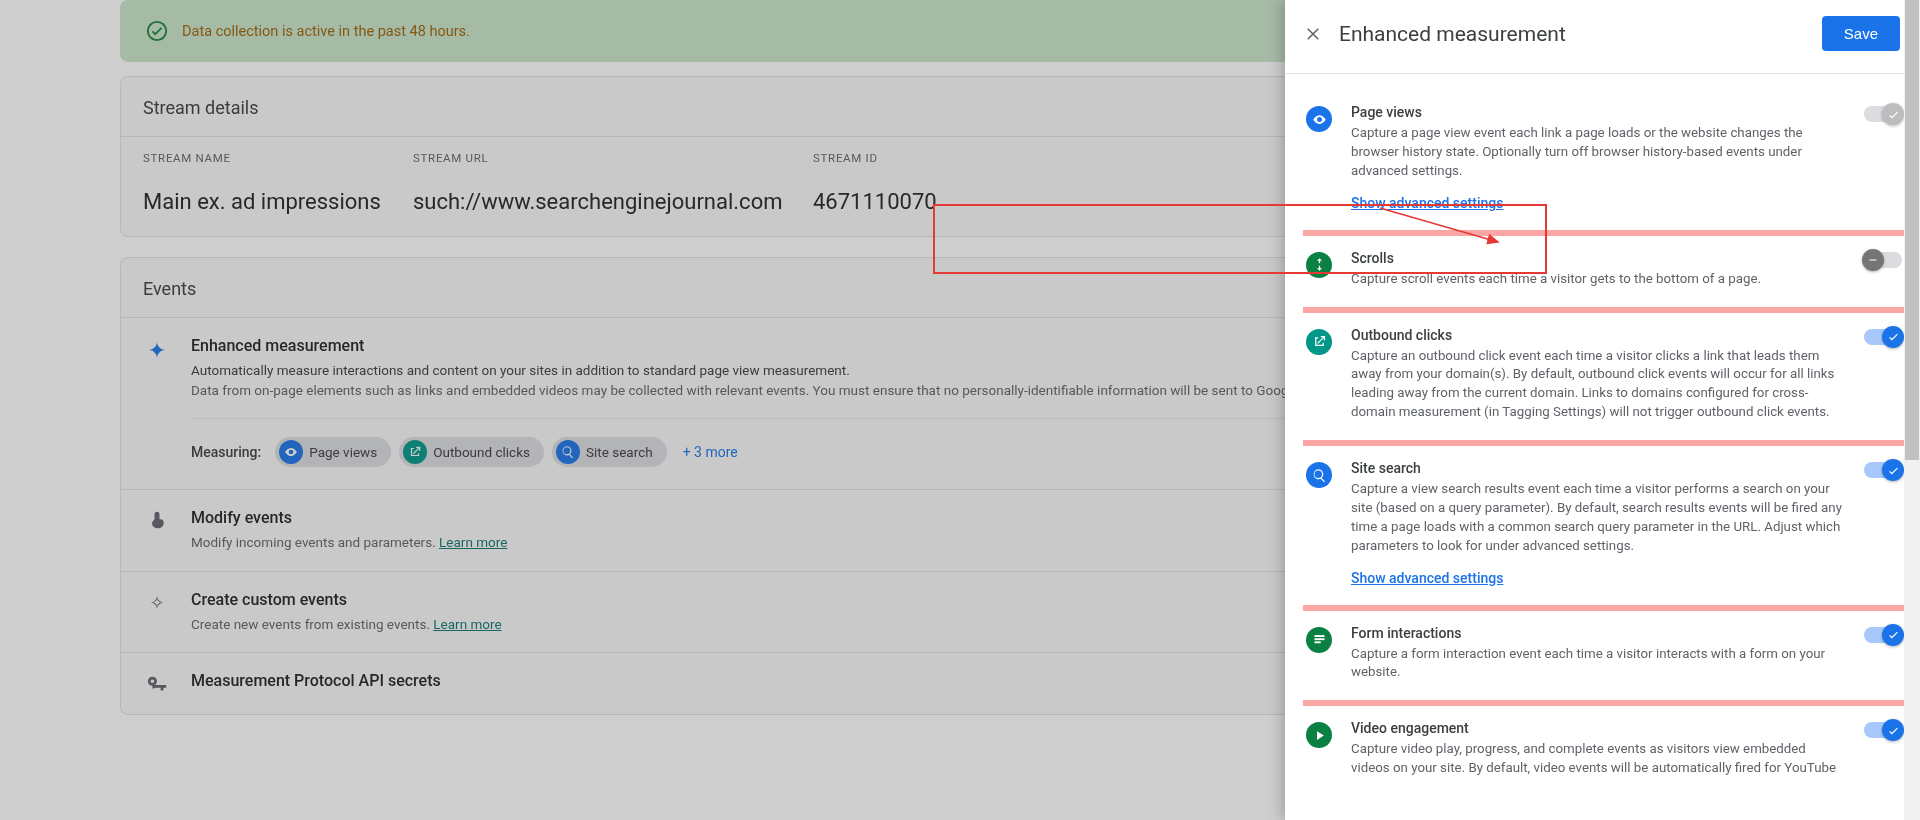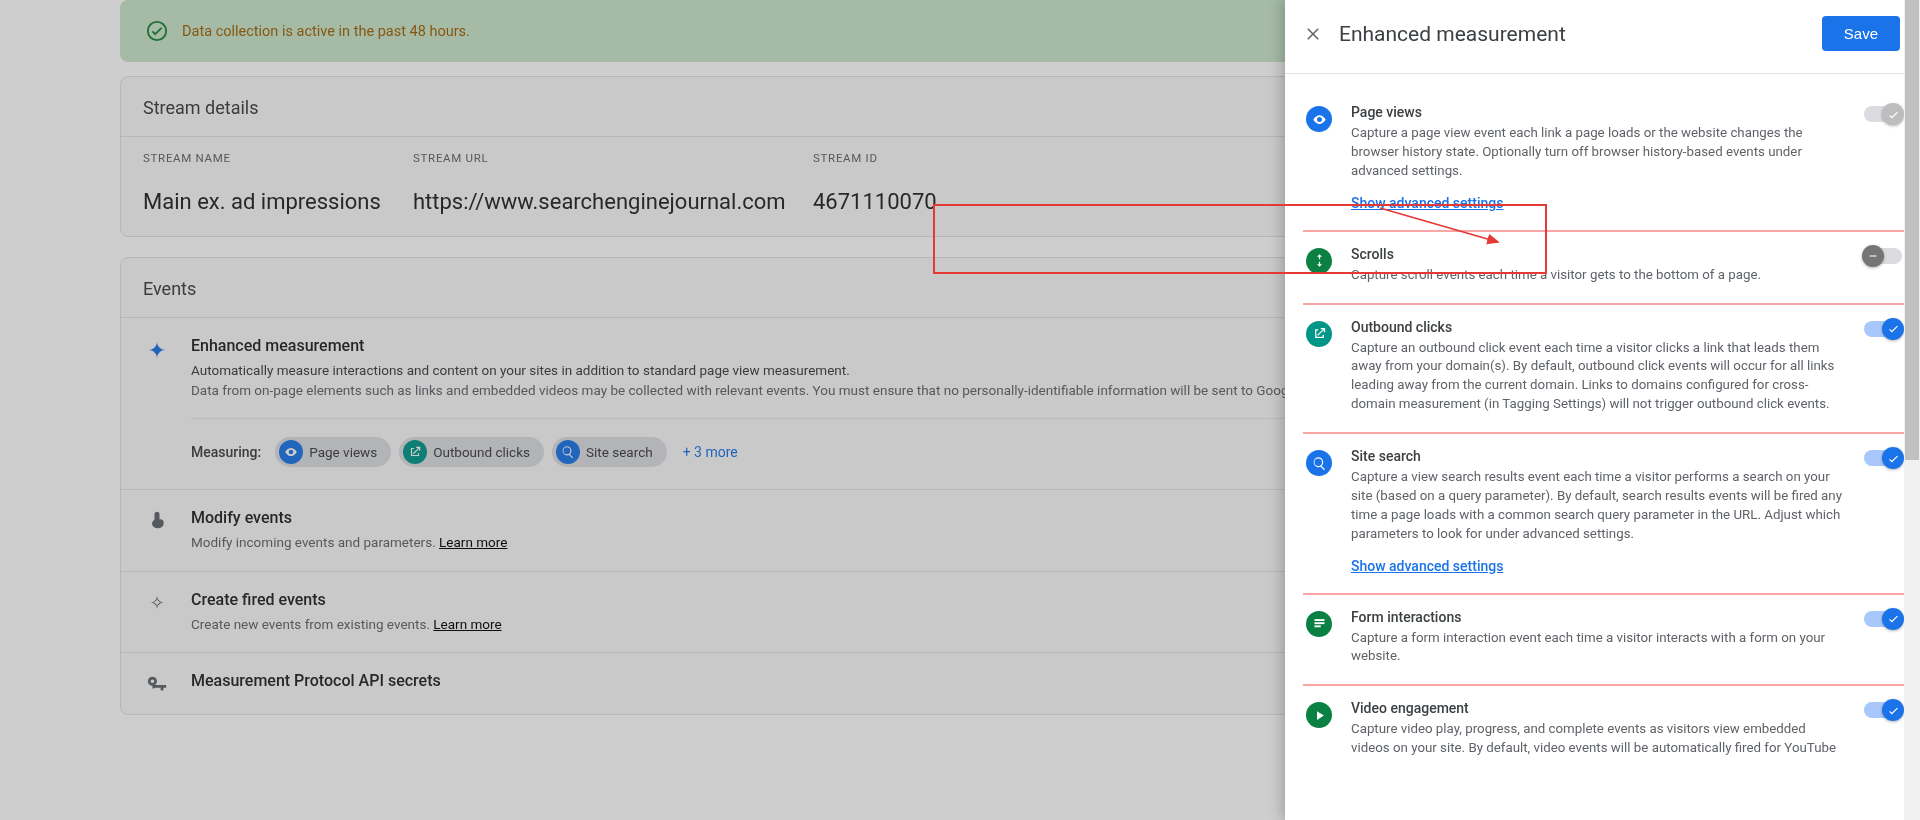--- a/index.html
+++ b/index.html
@@ -12,35 +12,35 @@
   .section-header { padding: 20px 22px 18px; font-size: 18px; color: #3c3c3c; }
   .stream-grid { display: grid; grid-template-columns: 270px 400px 1fr 1fr; padding: 14px 22px 22px; border-top: 1px solid #e1e1e1; }
   .stream-label { font-size: 11.5px; letter-spacing: .7px; color: #5f6368; margin-bottom: 24px; }
   .stream-value { font-size: 22px; color: #222; }
   .event-row { border-top: 1px solid #e1e1e1; padding: 18px 22px; display: flex; gap: 20px; }
   .event-icon-slot { width: 28px; display: flex; justify-content: center; padding-top: 2px; }
   .event-body { flex: 1; }
   .event-title { font-size: 16px; font-weight: 500; color: #202124; margin-bottom: 6px; }
   .event-sub { font-size: 13.5px; color: #5f6368; line-height: 1.45; }
   .event-sub b { color: #3c3c3c; font-weight: 400; }
-  .learn { color: #000000; text-decoration: underline; }
+  .learn { color: #0f766e; text-decoration: underline; }
   .measuring-row { display: flex; align-items: center; gap: 8px; padding: 18px 0 4px; border-top: 1px solid #e6e6e6; margin-top: 18px; }
   .measuring-label { color: #3c3c3c; font-size: 14px; font-weight: 500; margin-right: 6px; }
   .pill { display: inline-flex; align-items: center; background: #dadce0; border-radius: 16px; height: 30px; padding: 0 14px 0 4px; gap: 6px; font-size: 13.5px; color: #3c3c3c; }
   .pill .mini-ic { width: 24px; height: 24px; border-radius: 50%; display: flex; align-items: center; justify-content: center; }
   .more-link { color: #1a73e8; font-size: 14px; margin-left: 8px; }
 
   .overlay-dim { position: absolute; inset: 0; background: rgba(60,60,60,.25); }
   .drawer { position: absolute; top: 0; right: 0; width: 635px; height: 100%; background: #fff; box-shadow: -2px 0 14px rgba(0,0,0,.25); display: flex; flex-direction: column; }
   .drawer-header { display: flex; align-items: center; justify-content: space-between; padding: 16px 20px 22px 16px; border-bottom: 1px solid #e1e1e1; }
   .drawer-head-left { display: flex; align-items: center; gap: 14px; }
   .drawer-title { font-size: 21px; color: #3c4043; }
   .save-btn { background: #1a73e8; color: #fff; border: none; border-radius: 4px; font-size: 15px; font-weight: 500; padding: 9px 22px; cursor: pointer; }
   .drawer-body { flex: 1; overflow: hidden; padding: 16px 16px 0 18px; }
-  .opt-row { display: flex; gap: 16px; padding: 14px 2px 18px 0; border-top: 2px solid #fca5a5; position: relative; }
+  .opt-row { display: flex; gap: 16px; padding: 14px 2px 18px 0; border-top: 6px solid #fca5a5; position: relative; }
   .opt-row.first { border-top: none; }
   .opt-icon { width: 32px; display: flex; justify-content: center; padding-top: 2px; }
   .ic-circ { width: 26px; height: 26px; border-radius: 50%; display: flex; align-items: center; justify-content: center; }
   .opt-main { flex: 1; padding-right: 60px; }
   .opt-title { font-size: 14px; font-weight: 500; color: #3c4043; margin-bottom: 4px; }
   .opt-desc { font-size: 13.3px; color: #5f6368; line-height: 1.42; }
   .adv-link { display: inline-block; color: #1a73e8; font-size: 14px; font-weight: 500; text-decoration: underline; margin-top: 14px; }
   .toggle { position: absolute; top: 16px; right: 2px; width: 38px; height: 16px; border-radius: 10px; }
   .toggle .knob { position: absolute; width: 22px; height: 22px; border-radius: 50%; top: -3px; box-shadow: 0 1px 3px rgba(0,0,0,.3); display:flex;align-items:center;justify-content:center; }
   .toggle.on { background: #a8c7fa; }
@@ -71,21 +71,21 @@
 
     <div class="section-card">
       <div class="section-header">Stream details</div>
       <div class="stream-grid">
         <div>
           <div class="stream-label">STREAM NAME</div>
           <div class="stream-value">Main ex. ad impressions</div>
         </div>
         <div>
           <div class="stream-label">STREAM URL</div>
-          <div class="stream-value">https://www.searchenginejournal.com</div>
+          <div class="stream-value">such://www.searchenginejournal.com</div>
         </div>
         <div>
           <div class="stream-label">STREAM ID</div>
           <div class="stream-value">4671110070</div>
         </div>
       </div>
     </div>
 
     <div class="section-card">
       <div class="section-header">Events</div>
@@ -142,21 +142,21 @@
           <div class="event-title">Modify events</div>
           <div class="event-sub"><span>Modify incoming events and parameters. </span><a class="learn">Learn more</a></div>
         </div>
       </div>
 
       <div class="event-row">
         <div class="event-icon-slot">
             <span style="color:#5f6368;font-size:18px;">✧</span>
           </div>
         <div class="event-body">
-          <div class="event-title">Create fired events</div>
+          <div class="event-title">Create custom events</div>
           <div class="event-sub"><span>Create new events from existing events. </span><a class="learn">Learn more</a></div>
         </div>
       </div>
 
       <div class="event-row">
         <div class="event-icon-slot">
             <svg width="22" height="22" viewBox="0 0 24 24" fill="#5f6368">
               <path d="M7 14a5 5 0 115-5 5 5 0 01-2 4h12v3h-3v3h-3v-3H10a5 5 0 01-3 1zm0-3a2 2 0 100-4 2 2 0 000 4z"></path>
             </svg>
           </div>

